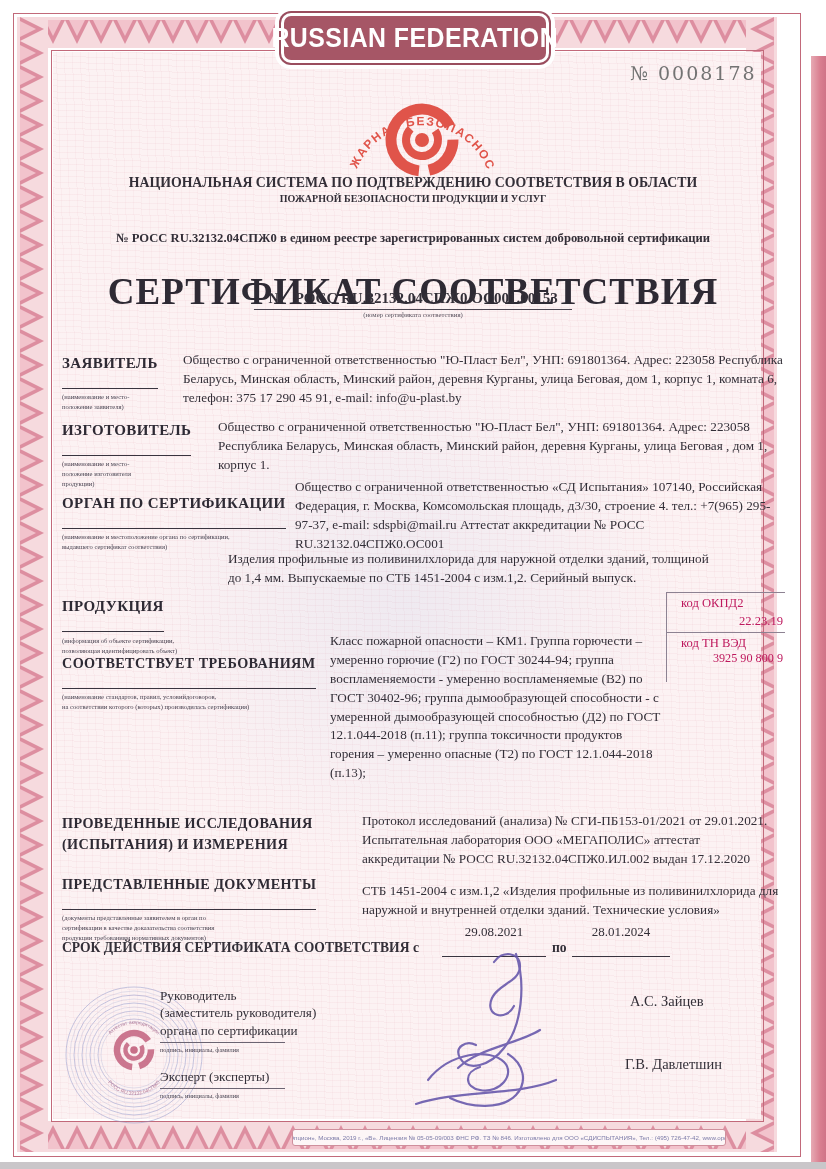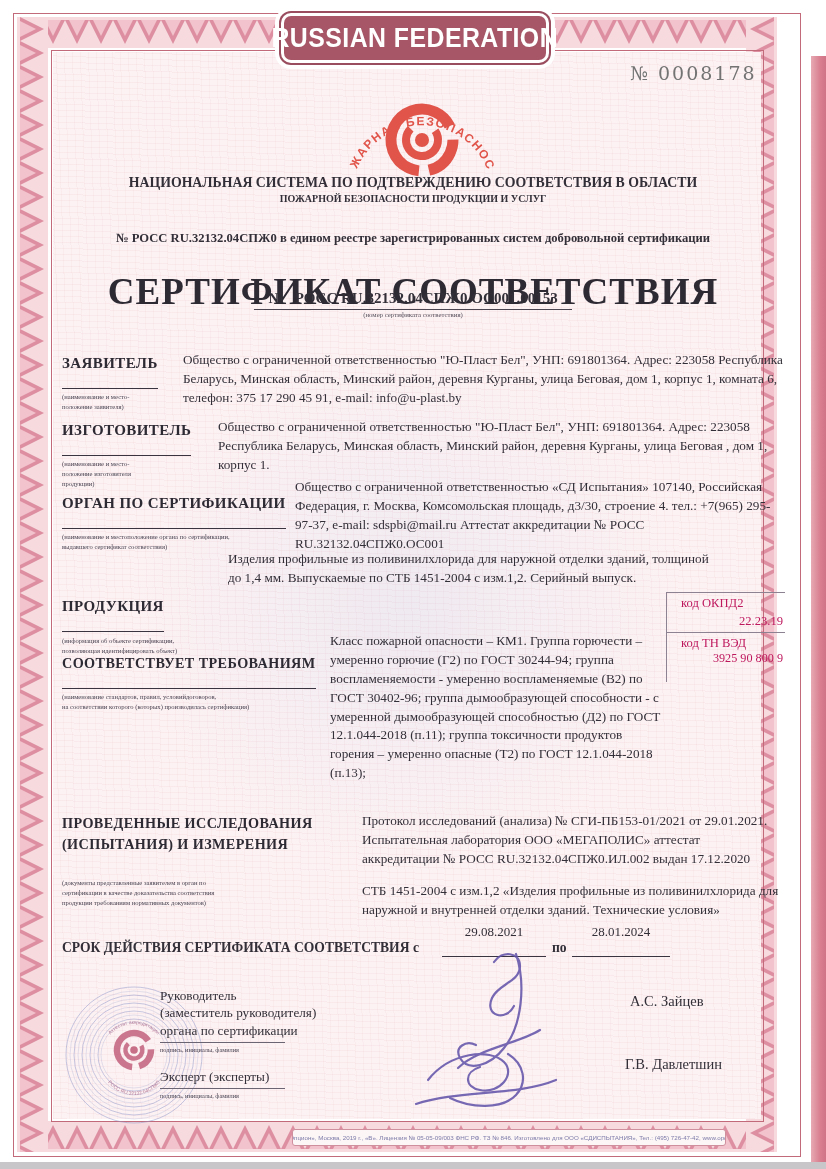--- a/index.html
+++ b/index.html
@@ -191,20 +191,21 @@
 </div>
 <div class="abs body-txt" style="left:330px;top:632px;width:333px;">Класс пожарной опасности – КМ1. Группа горючести – умеренно горючие (Г2) по ГОСТ 30244-94; группа воспламеняемости -  умеренно воспламеняемые (В2) по ГОСТ 30402-96; группа дымообразующей способности - с умеренной дымообразующей способностью (Д2) по ГОСТ 12.1.044-2018 (п.11); группа токсичности продуктов горения – умеренно опасные (Т2) по ГОСТ 12.1.044-2018 (п.13);</div>
 
 <div class="abs" style="left:62px;top:813px;">
   <span class="slabel nb prelines" style="font-size:14.2px;line-height:1.45;">ПРОВЕДЕННЫЕ ИССЛЕДОВАНИЯ
 (ИСПЫТАНИЯ) И ИЗМЕРЕНИЯ</span>
 </div>
 <div class="abs body-txt" style="left:362px;top:812px;width:412px;">Протокол исследований (анализа) № СГИ-ПБ153-01/2021 от 29.01.2021. Испытательная лаборатория ООО «МЕГАПОЛИС» аттестат аккредитации № РОСС RU.32132.04СПЖ0.ИЛ.002 выдан 17.12.2020</div>
 
 <div class="abs" style="left:62px;top:875px;">
+  <span class="slabel" style="font-size:14.2px;">ПРЕДСТАВЛЕННЫЕ ДОКУМЕНТЫ</span>
   <div class="sub" style="width:280px;margin-top:3px;">(документы представленные заявителем в орган по
 сертификации в качестве доказательства соответствия
 продукции требованиям нормативных документов)</div>
 </div>
 <div class="abs body-txt" style="left:362px;top:882px;width:424px;">СТБ 1451-2004 с изм.1,2 «Изделия профильные из поливинилхлорида для наружной и внутренней отделки зданий. Технические условия»</div>
 
 <div class="abs" style="left:62px;top:940px;font-size:13.6px;font-weight:bold;">СРОК ДЕЙСТВИЯ СЕРТИФИКАТА СООТВЕТСТВИЯ с</div>
 <div class="dateabove" style="left:442px;top:924px;width:104px;">29.08.2021</div>
 <div class="blank" style="left:442px;top:956px;width:104px;"></div>
 <div class="abs" style="left:552px;top:940px;font-size:13.6px;font-weight:bold;">по</div>

